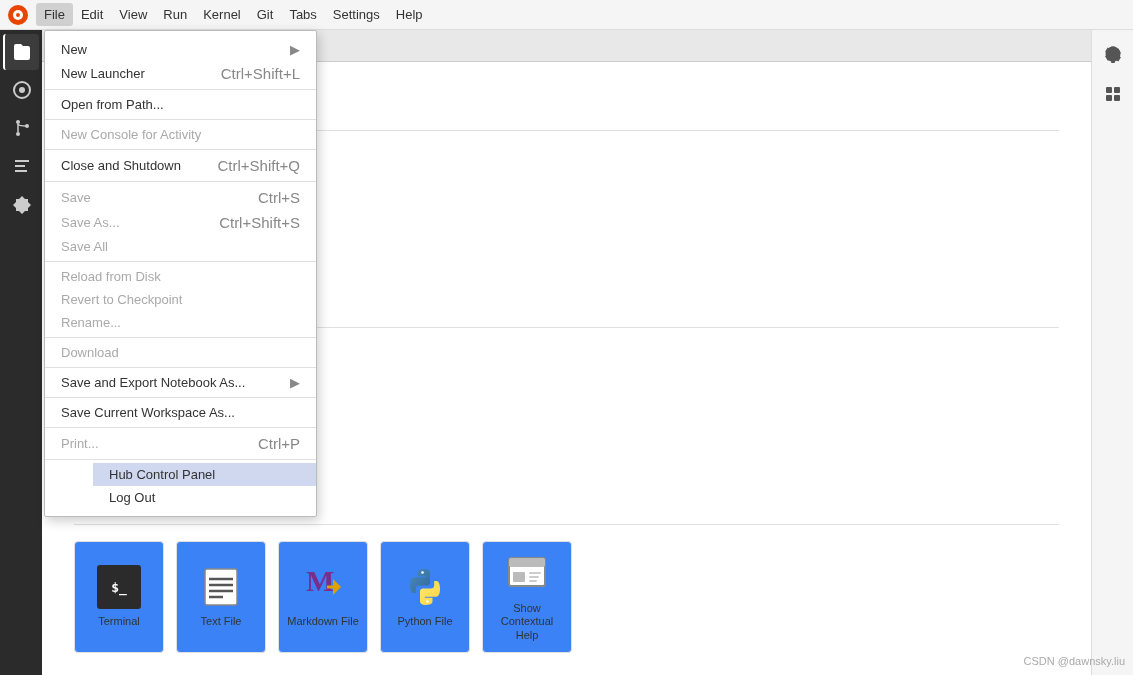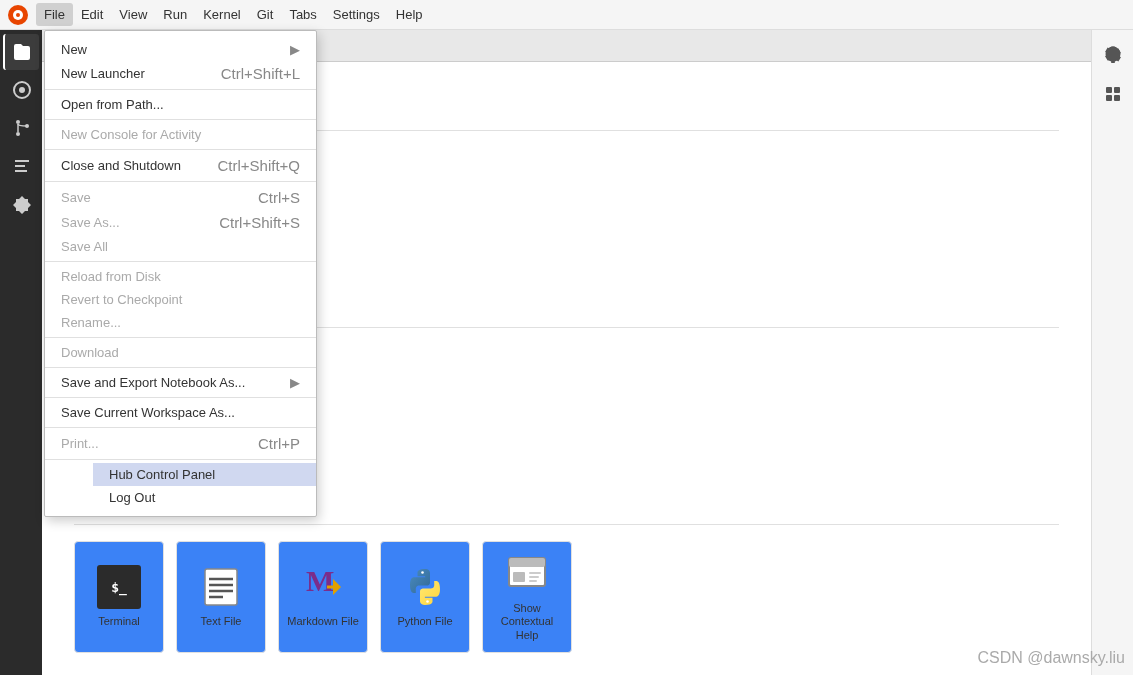--- a/index.html
+++ b/index.html
@@ -551,13 +551,13 @@
     <div class="dropdown-item highlighted">
       <span>Hub Control Panel</span>
     </div>
     <div class="dropdown-item">
       <span>Log Out</span>
     </div>
   </div>
 
 </div>
 
-<div style="position:absolute;bottom:8px;right:8px;font-size:16px;color:#aaa;">CSDN @dawnsky.liu</div>
+<div style="position:absolute;bottom:8px;right:8px;font-size:11px;color:#aaa;">CSDN @dawnsky.liu</div>
 
 </body></html>

